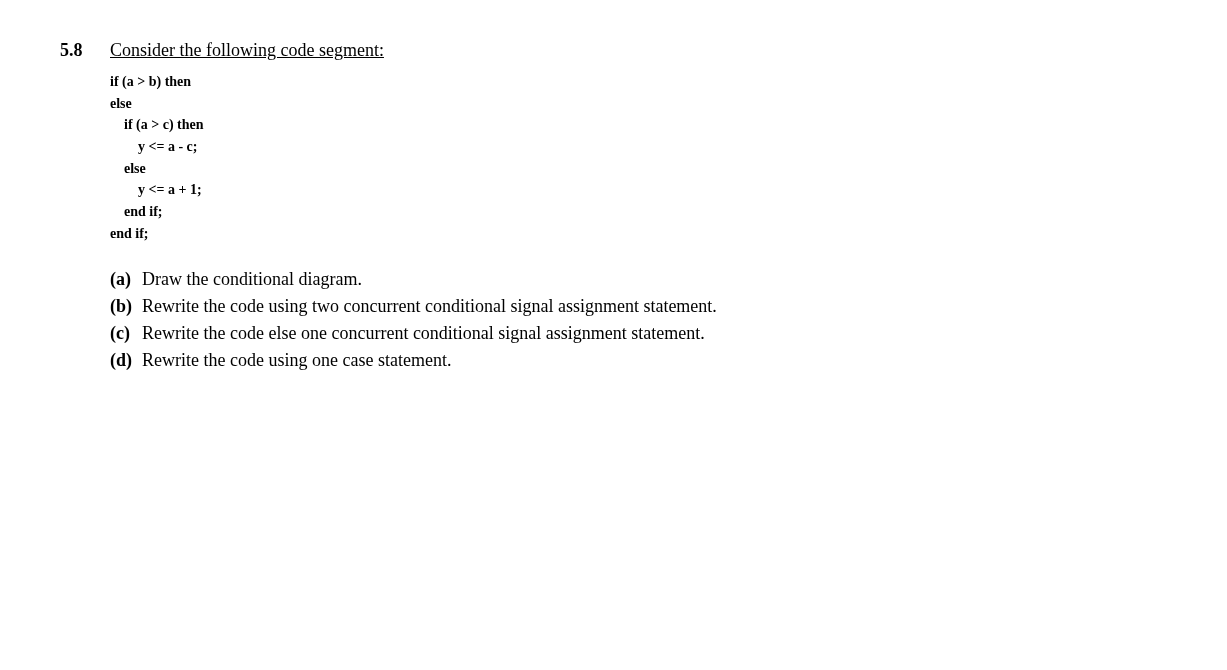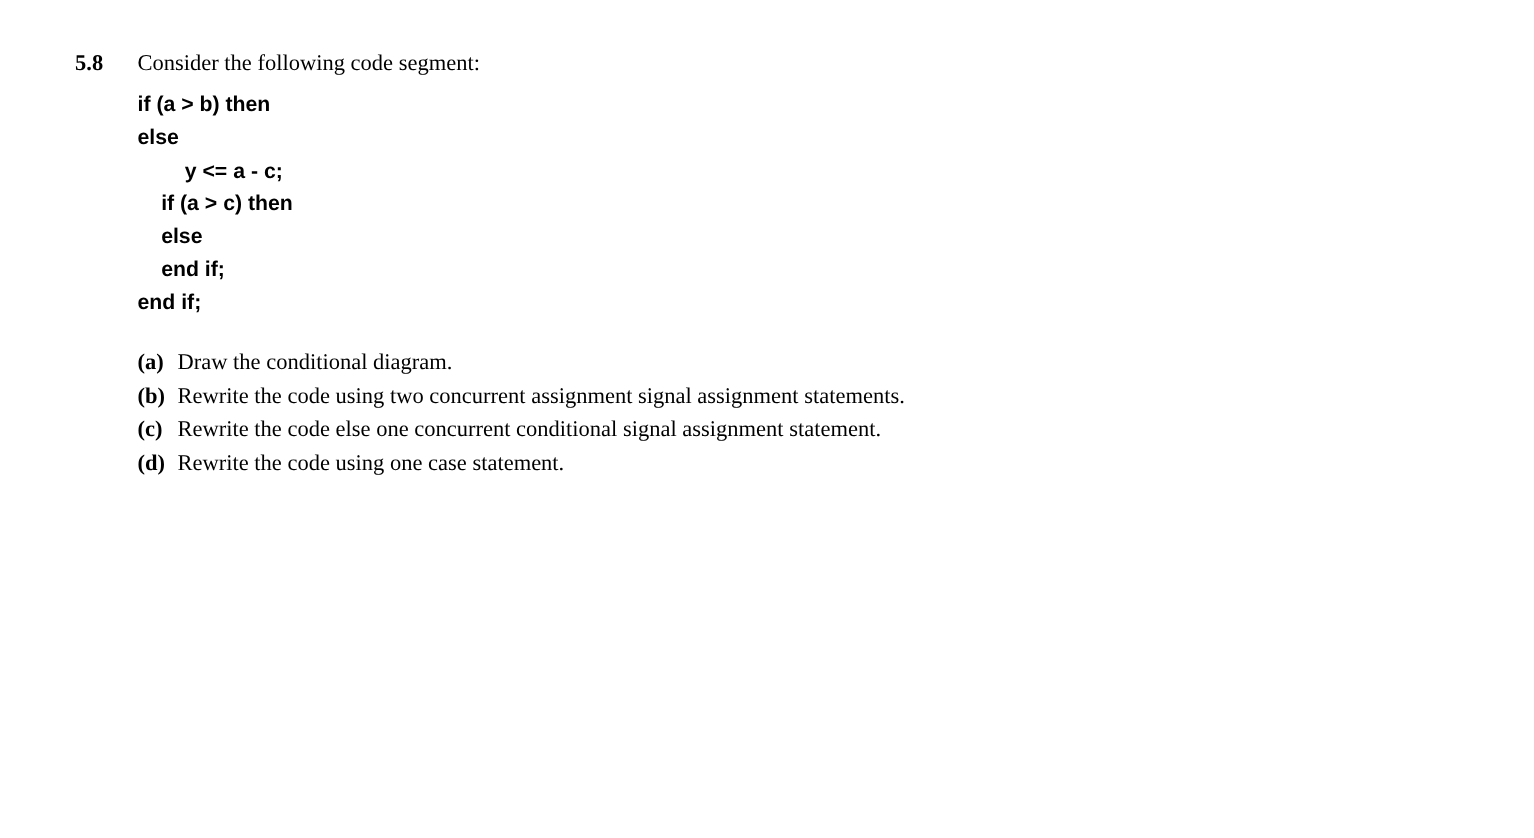--- a/index.html
+++ b/index.html
@@ -24,25 +24,26 @@
     }
 
     .problem-number {
       font-weight: bold;
       font-size: 18px;
       min-width: 50px;
     }
 
     .problem-text {
       font-size: 18px;
+      text-decoration: underline;
     }
 
     .code-block {
-      font-family: Liberation Sans, sans-serif;
-      font-size: 17px;
+      font-family: Liberation Serif, serif;
+      font-size: 14px;
       font-weight: bold;
       line-height: 1.55;
       margin: 10px 0 10px 50px;
     }
 
     .code-line {
       display: block;
       white-space: pre;
     }
 
@@ -75,35 +76,36 @@
 <body>
 
 <div class="problem-header">
   <span class="problem-number">5.8</span>
   <span class="problem-text">Consider the following code segment:</span>
 </div>
 
 <div class="code-block">
   <span class="code-line"><span class="keyword">if</span> (a &gt; b) <span class="keyword">then</span></span>
   <span class="code-line"><span class="keyword">else</span></span>
+  <span class="code-line">    <span class="keyword">if</span> (a &gt; c) <span class="keyword">then</span></span>
   <span class="code-line">        y &lt;= a - c;</span>
-  <span class="code-line">    <span class="keyword">if</span> (a &gt; c) <span class="keyword">then</span></span>
   <span class="code-line">    <span class="keyword">else</span></span>
+  <span class="code-line">        y &lt;= a + 1;</span>
   <span class="code-line">    <span class="keyword">end if</span>;</span>
   <span class="code-line"><span class="keyword">end if</span>;</span>
 </div>
 
 <div class="questions-list">
   <div class="question-item">
     <span class="question-label"><strong>(a)</strong></span>
     <span class="question-text">Draw the conditional diagram.</span>
   </div>
   <div class="question-item">
     <span class="question-label"><strong>(b)</strong></span>
-    <span class="question-text">Rewrite the code using two concurrent assignment signal assignment statements.</span>
+    <span class="question-text">Rewrite the code using two concurrent conditional signal assignment statement.</span>
   </div>
   <div class="question-item">
     <span class="question-label"><strong>(c)</strong></span>
     <span class="question-text">Rewrite the code else one concurrent conditional signal assignment statement.</span>
   </div>
   <div class="question-item">
     <span class="question-label"><strong>(d)</strong></span>
     <span class="question-text">Rewrite the code using one case statement.</span>
   </div>
 </div>

